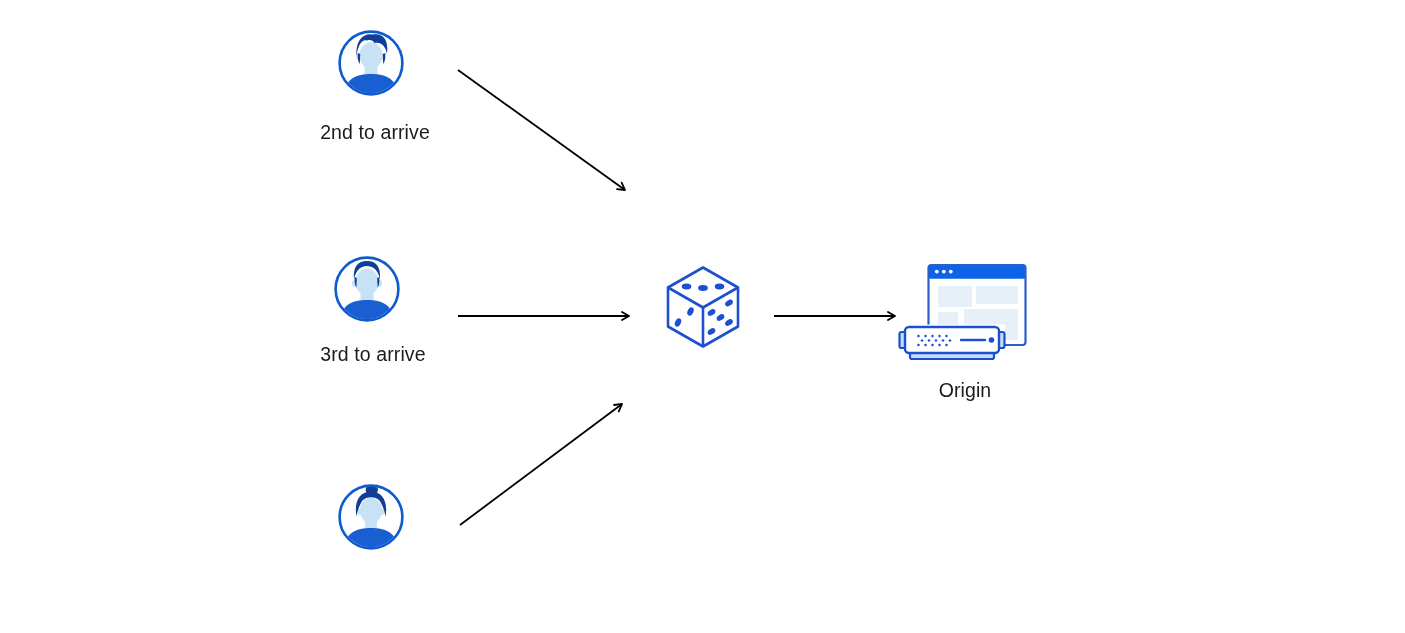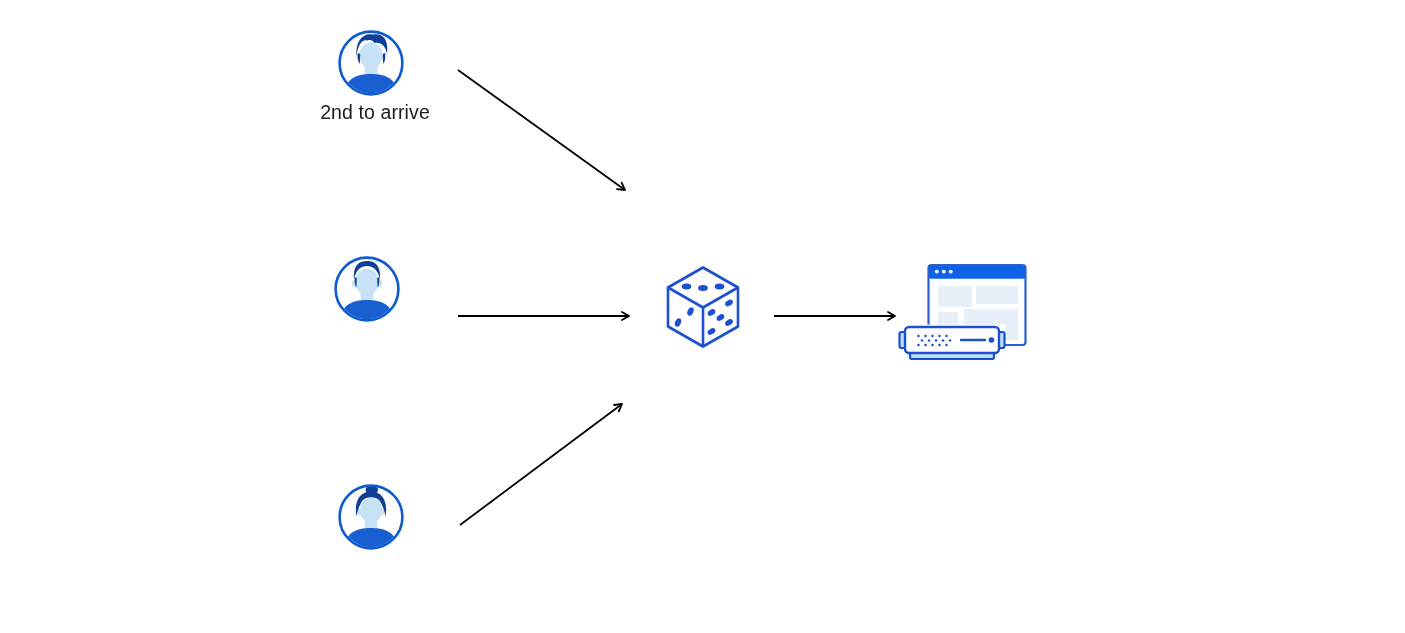--- a/index.html
+++ b/index.html
@@ -56,21 +56,21 @@
         <ellipse cx="46" cy="28" rx="2.4" ry="3.4" fill="#c8e2f5"></ellipse>
         <ellipse cx="34" cy="26.5" rx="11.6" ry="13.2" fill="#c8e2f5"></ellipse>
         <path d="M19.5,28 C18,12 26,4 35.5,5.5 C45,3.5 52,9.5 50,25
                  C48.5,16 43,12.5 37.5,14 C36,11.5 33,10.5 30.5,11.5
                  C24.5,9.5 20.5,17 19.5,28 Z" fill="#0f3f96"></path>
         <path d="M20.7,24 C20.5,29.5 21.2,33 22.8,35 L23.2,25 Z" fill="#0f3f96"></path>
         <path d="M48.3,24 C48.5,29.5 47.8,33 46.2,35 L45.8,25 Z" fill="#0f3f96"></path>
       </g>
     </svg>
   </div>
-  <div class="node-label" style="left:295px;top:101px;">2nd to arrive</div>
+  <div class="node-label" style="left:295px;top:121px;">2nd to arrive</div>
 
   <div class="abs node" style="left:333px;top:255px;">
     <svg width="68" height="68" viewBox="0 0 68 68">
       <defs>
           <clipPath id="c2">
             <circle cx="34" cy="34" r="30.2"></circle>
           </clipPath>
         </defs>
       <circle cx="34" cy="34" r="31.4" fill="#ffffff" stroke="#0d5bd0" stroke-width="2.6"></circle>
       <g clip-path="url(#c2)">
@@ -79,20 +79,21 @@
         <ellipse cx="21.5" cy="28.5" rx="2.6" ry="3.6" fill="#c8e2f5"></ellipse>
         <ellipse cx="46.5" cy="28.5" rx="2.6" ry="3.6" fill="#c8e2f5"></ellipse>
         <ellipse cx="34" cy="27" rx="11.8" ry="13.2" fill="#c8e2f5"></ellipse>
         <path d="M21,24 C20,10 26.5,6 34,6 C41.5,6 48,10 47,24
                  C44.5,14 39.5,11 34,11 C28.5,11 23.5,14 21,24 Z" fill="#0f3f96"></path>
         <path d="M21.6,22 C21.4,27 22,30.5 23.4,32.5 L23.8,23 Z" fill="#0f3f96"></path>
         <path d="M46.4,22 C46.6,27 46,30.5 44.6,32.5 L44.2,23 Z" fill="#0f3f96"></path>
       </g>
     </svg>
   </div>
+  <div class="node-label" style="left:293px;top:343px;">3rd to arrive</div>
 
   <div class="abs node" style="left:337px;top:483px;">
     <svg width="68" height="68" viewBox="0 0 68 68">
       <defs>
           <clipPath id="c3">
             <circle cx="34" cy="34" r="30.2"></circle>
           </clipPath>
         </defs>
       <circle cx="34" cy="34" r="31.4" fill="#ffffff" stroke="#0d5bd0" stroke-width="2.6"></circle>
       <g clip-path="url(#c3)">
@@ -170,14 +171,15 @@
                  M38,78.9 l1.6,1.6 -1.6,1.6 -1.6,-1.6 Z M45,78.9 l1.6,1.6 -1.6,1.6 -1.6,-1.6 Z
                  M52,78.9 l1.6,1.6 -1.6,1.6 -1.6,-1.6 Z
                  M20.5,83.4 l1.6,1.6 -1.6,1.6 -1.6,-1.6 Z M27.5,83.4 l1.6,1.6 -1.6,1.6 -1.6,-1.6 Z
                  M34.5,83.4 l1.6,1.6 -1.6,1.6 -1.6,-1.6 Z M41.5,83.4 l1.6,1.6 -1.6,1.6 -1.6,-1.6 Z
                  M48.5,83.4 l1.6,1.6 -1.6,1.6 -1.6,-1.6 Z"></path>
       </g>
       <path d="M63,80 H87" stroke="#1d4fd1" stroke-width="2.4" stroke-linecap="round"></path>
       <circle cx="93.5" cy="80" r="2.8" fill="#1d4fd1"></circle>
     </svg>
   </div>
+  <div class="node-label" style="left:885px;top:379px;">Origin</div>
 
 </div>
 
 </body></html>

